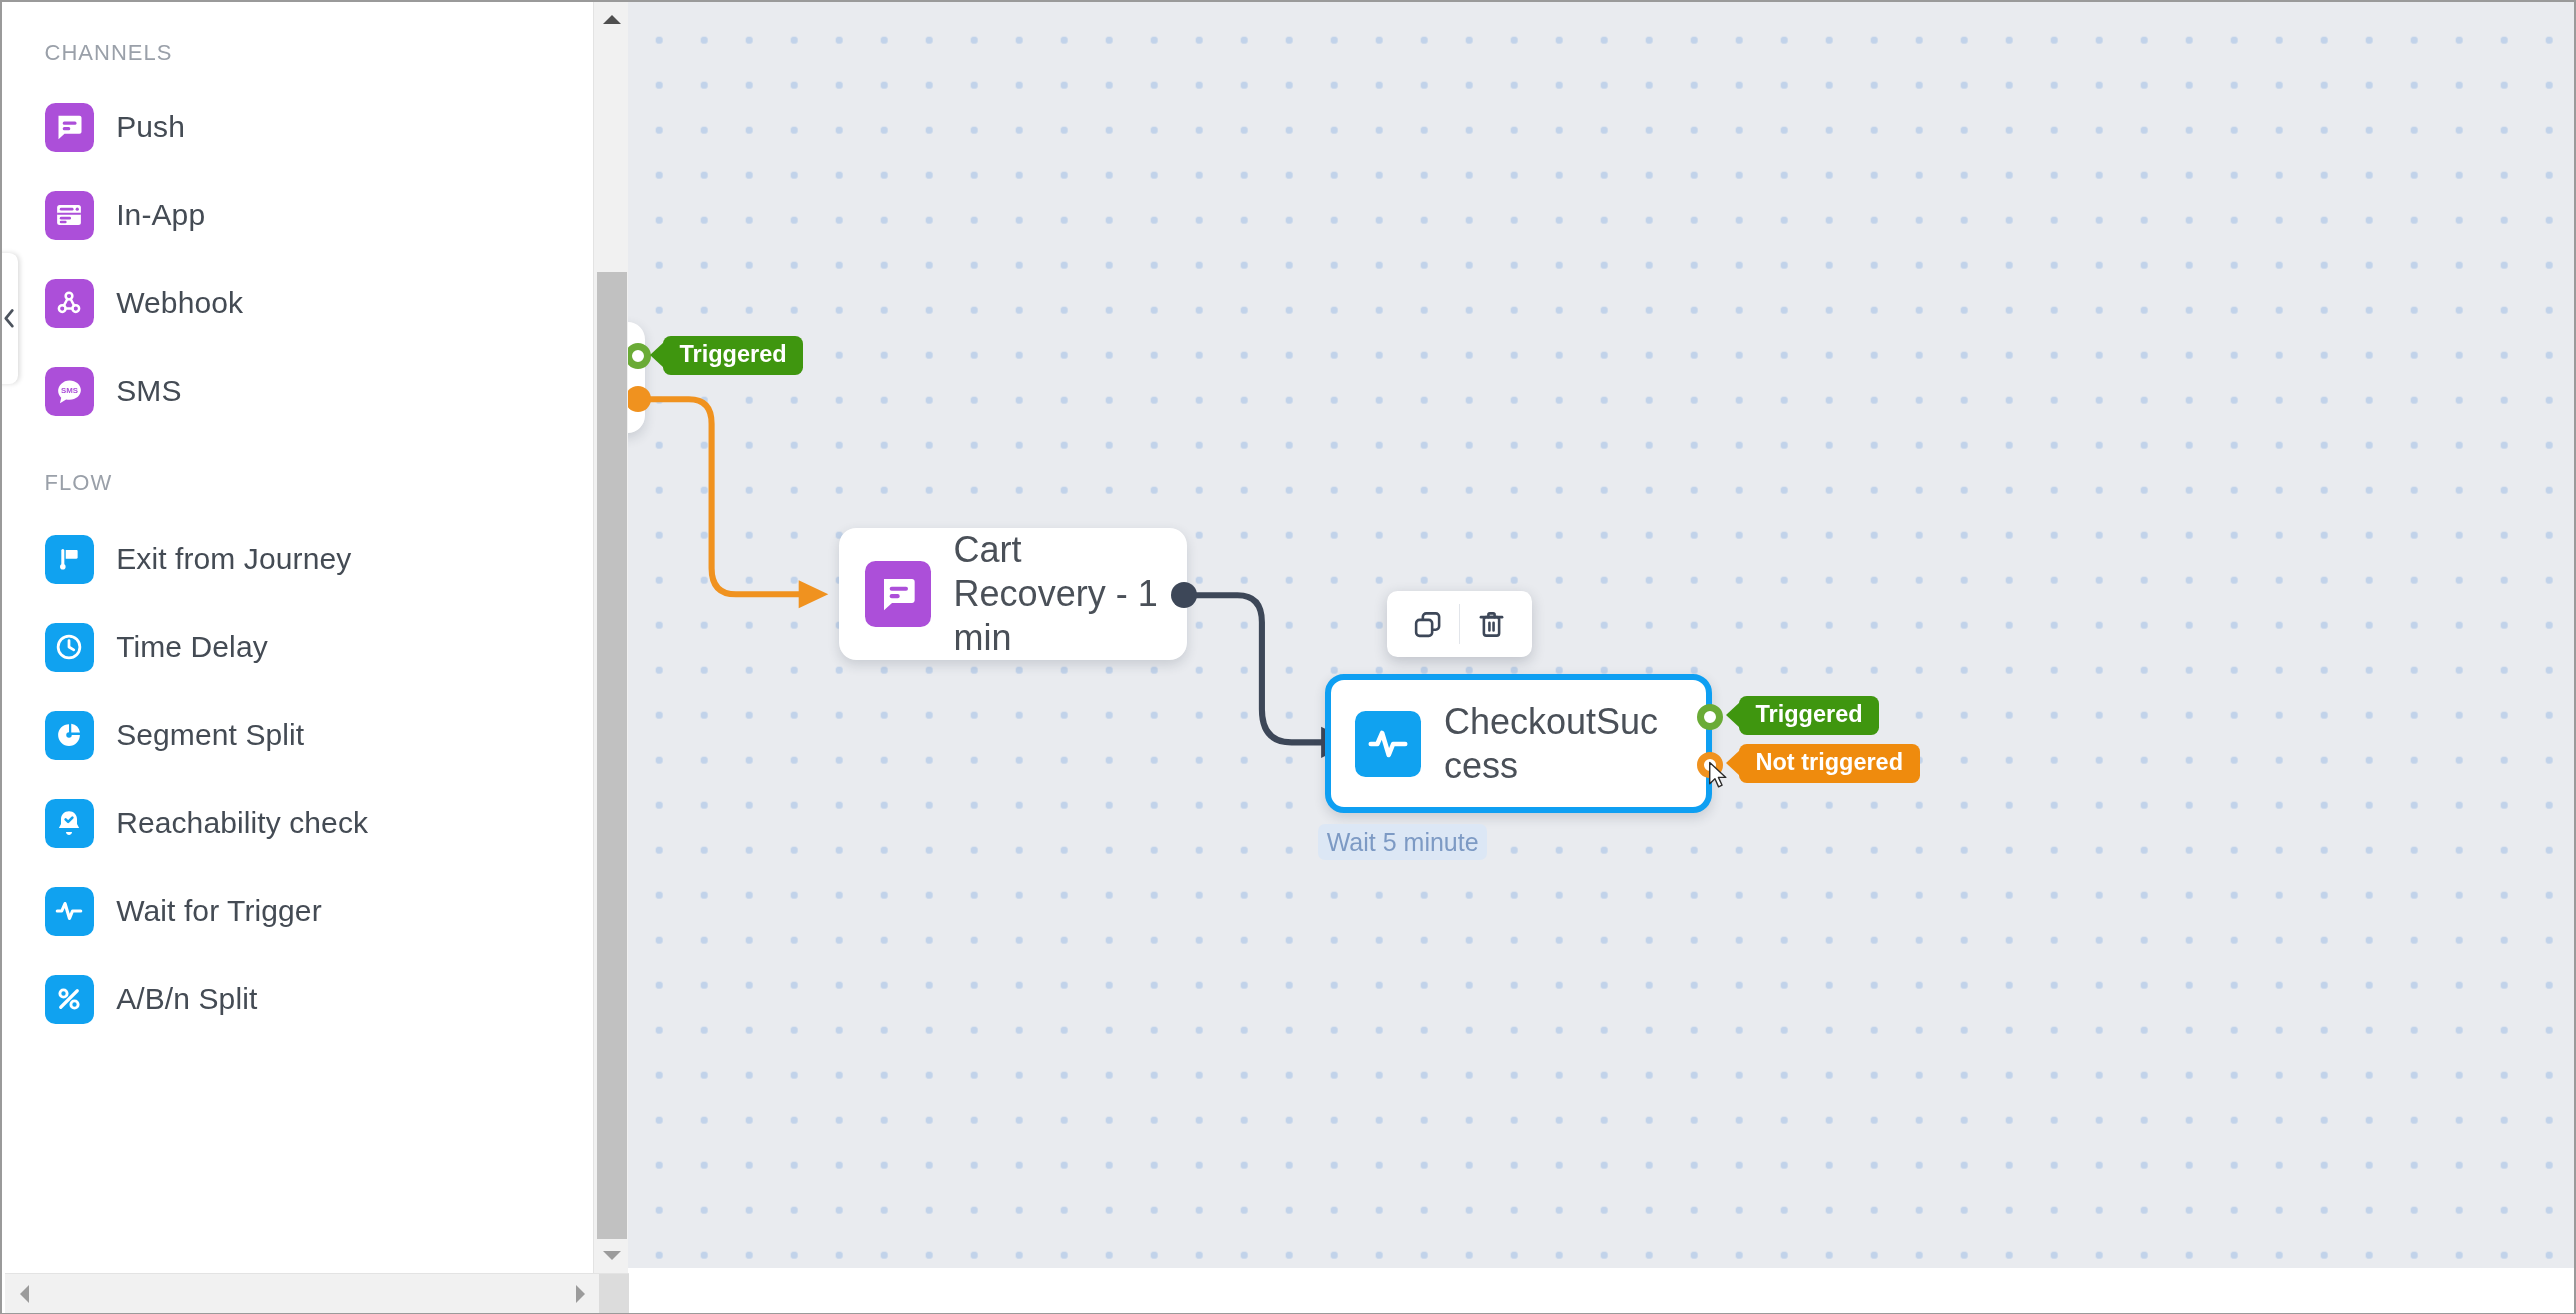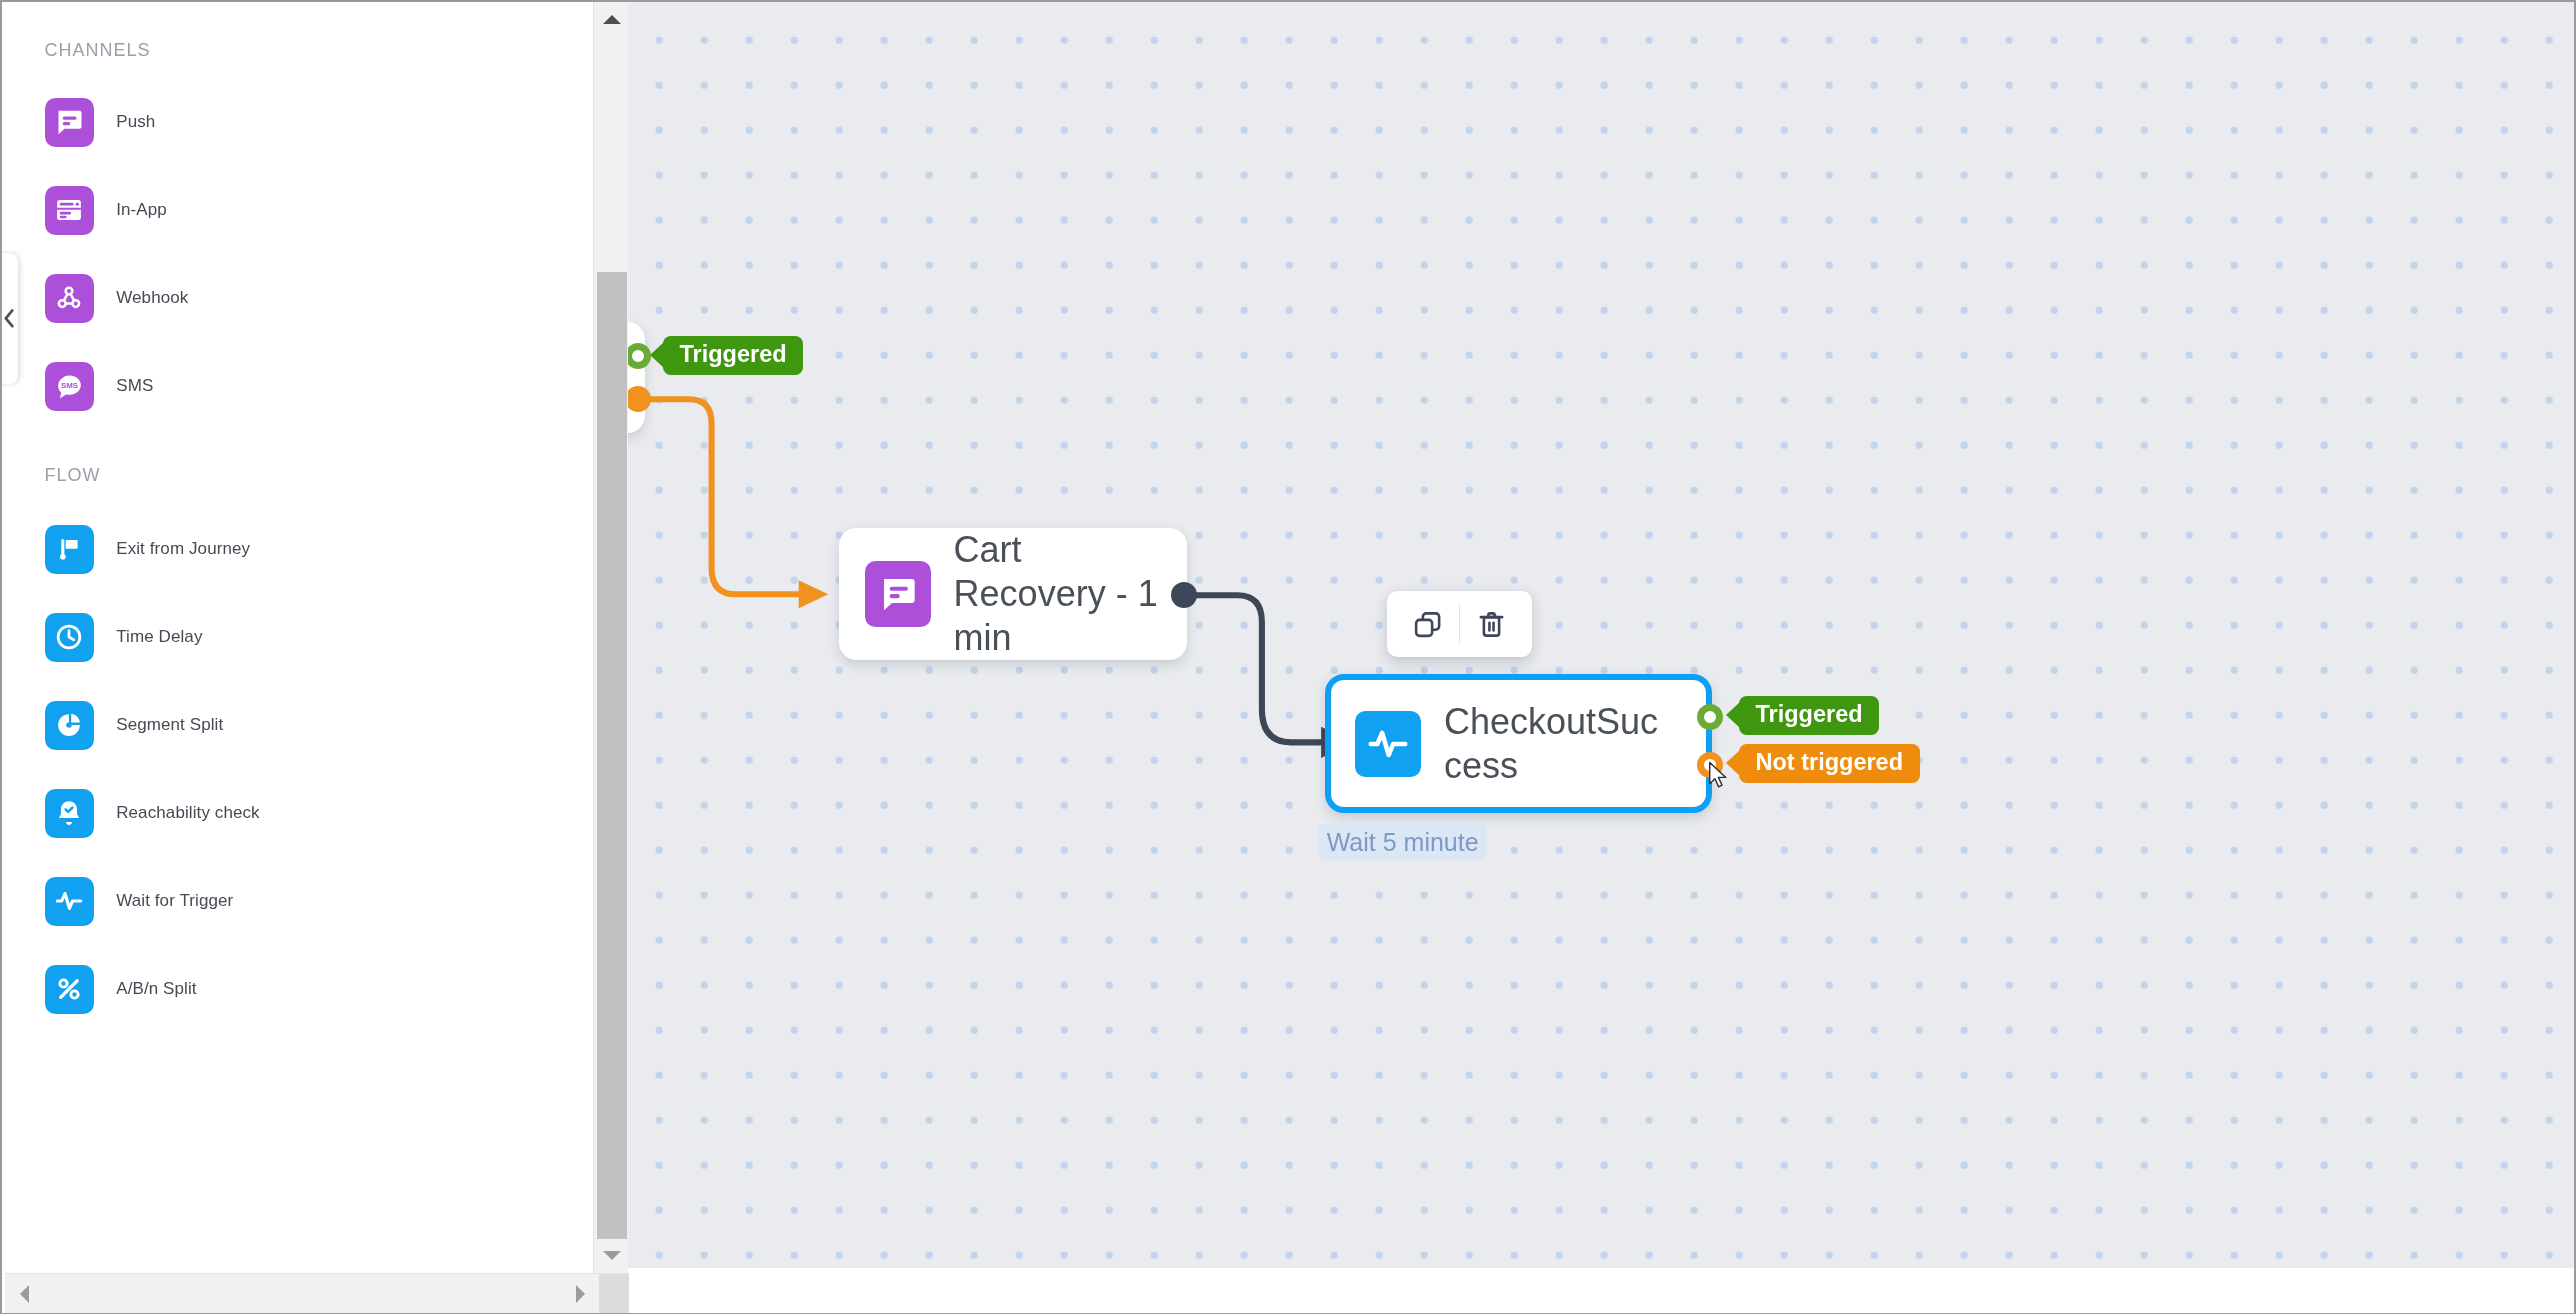--- a/index.html
+++ b/index.html
@@ -17,35 +17,35 @@
   #sidebar {
     position: absolute; left: 2.6px; top: 0px;
     width: 589px; height: 1271px;
     background: #ffffff; overflow: hidden;
   }
   #sidebar-inner {
     position: absolute; left: 0; top: 0; width: 589px; height: 1271px;
     background: #ffffff;
   }
   .section-title {
-    font-size: 18px; letter-spacing: 1px; color: #9aa0a9;
+    font-size: 22px; letter-spacing: 1px; color: #9aa0a9;
     font-weight: 400; padding-left: 40px;
   }
   .palette-item {
     display: flex; align-items: center; gap: 22.6px;
     height: 88px; padding-left: 40px; cursor: pointer;
   }
   .pi-icon {
     width: 49px; height: 49px; border-radius: 10.5px;
     display: flex; align-items: center; justify-content: center;
     flex: 0 0 49px;
   }
   .pi-icon svg { display: block; }
   .pi-label {
-    font-size: 17px; color: #444b54; font-weight: 400;
+    font-size: 30px; color: #444b54; font-weight: 400;
     white-space: nowrap; letter-spacing: 0.1px;
   }
 
   
   #vscroll {
     position: absolute; left: 591px; top: 0px; width: 35px; height: 1271px;
     background: #f1f1f1; border-left: 0.9px solid #e3e3e3;
   }
   .vs-arrow {
     position: absolute; left: 0; width: 35px; height: 35px;

